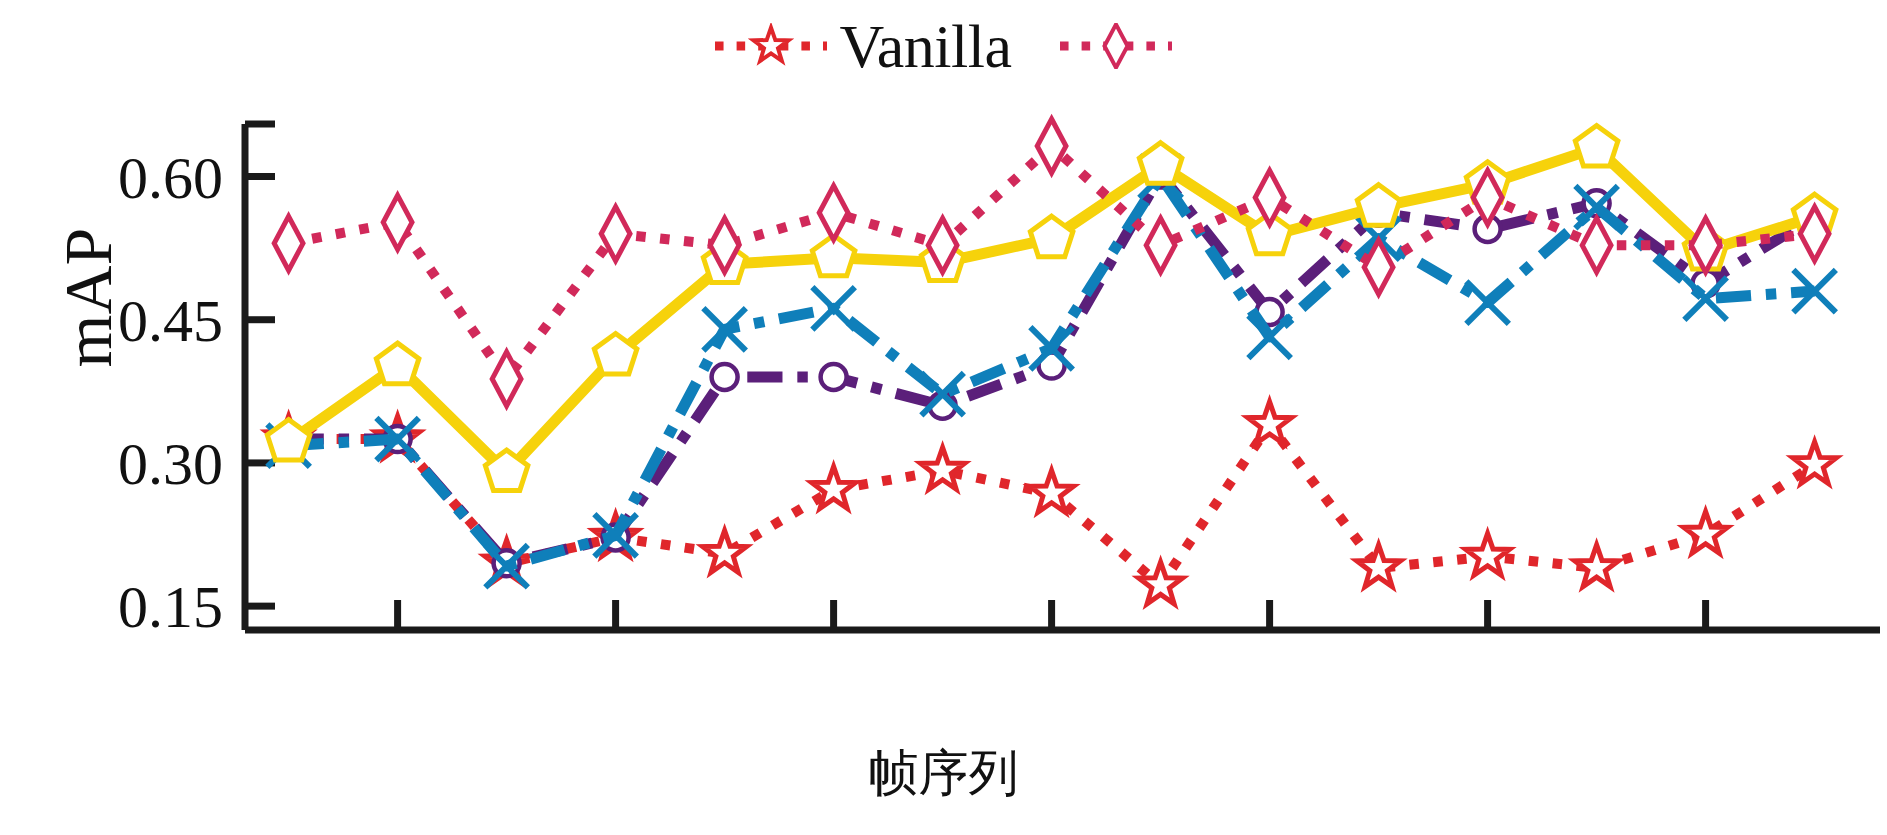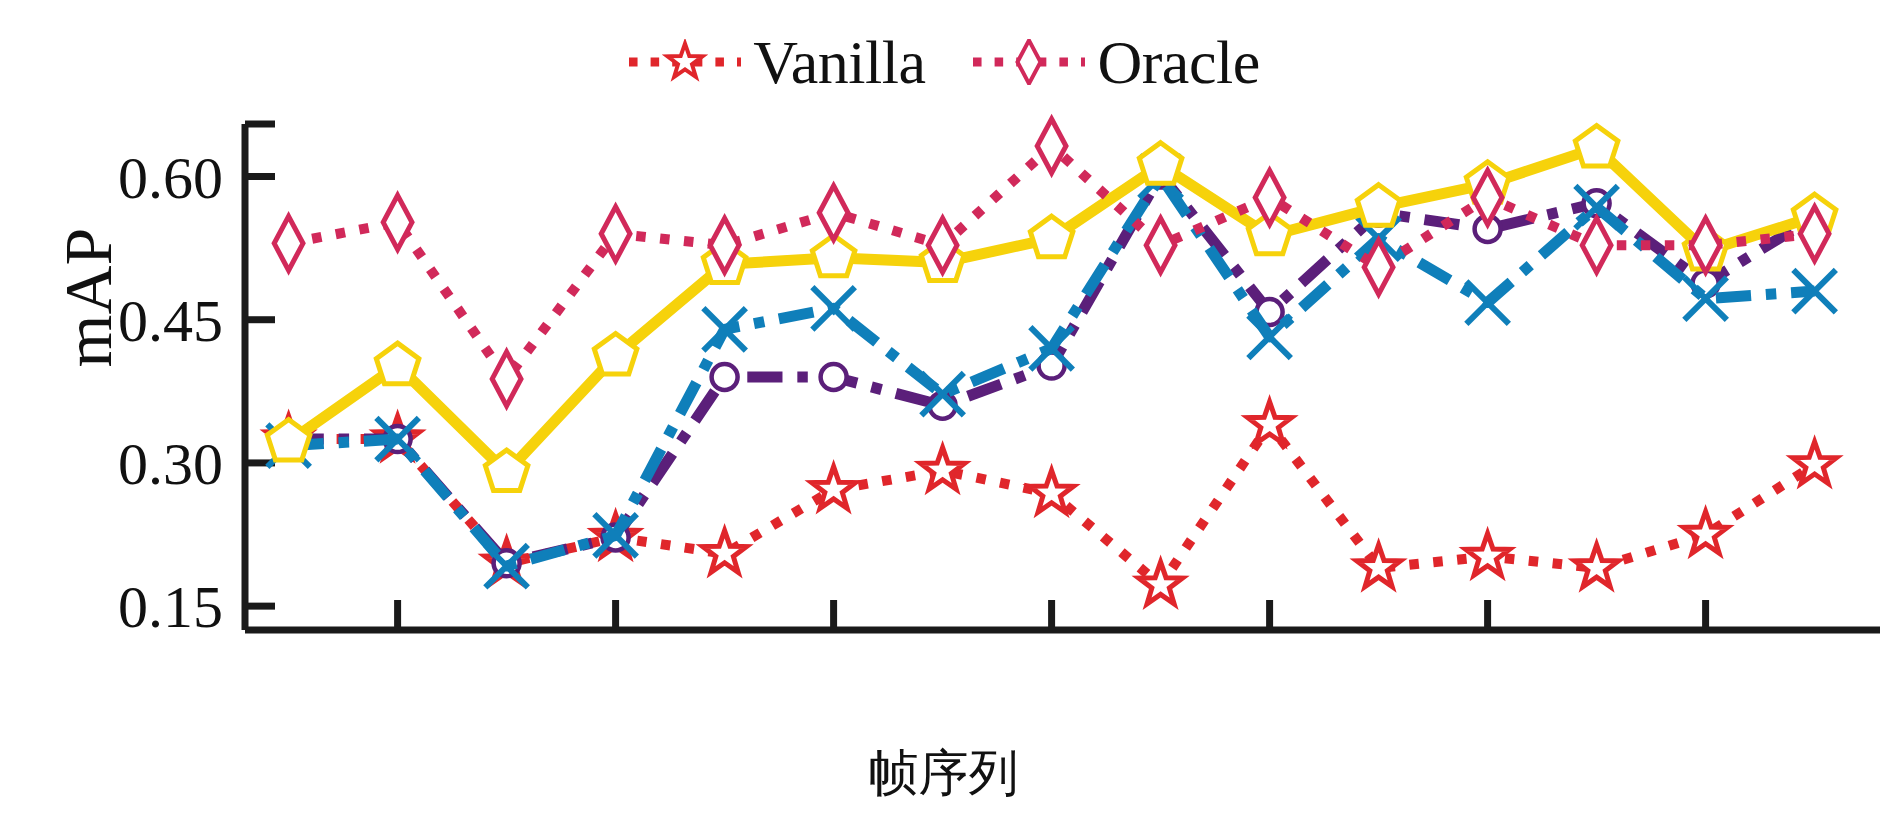--- a/index.html
+++ b/index.html
@@ -1,21 +1,21 @@
 <!DOCTYPE html>
 <html><head>
 <meta charset="utf-8">
 <style>
   html,body{margin:0;padding:0;background:#ffffff;}
   body{width:1887px;height:835px;font-family:"Liberation Serif",serif;overflow:hidden;}
   #root{position:relative;width:1887px;height:835px;background:#fff;}
 
   
   #legend{
-    position:absolute;left:0;top:16px;width:1887px;height:92px;
+    position:absolute;left:0;top:0;width:1887px;height:92px;
     display:flex;align-items:center;justify-content:center;gap:46px;
   }
   .legend-item{display:flex;align-items:center;gap:10px;}
   .legend-sample{width:116px;height:46px;display:block;}
   .legend-label{
     font-family:"Liberation Serif",serif;font-size:62px;line-height:62px;
     color:#111;white-space:nowrap;letter-spacing:-0.5px;
   }
 
   
@@ -49,21 +49,20 @@
           <line x1="2" y1="23" x2="114" y2="23" stroke="#e0262b" stroke-width="9" stroke-linecap="butt" stroke-dasharray="8.549999999999999,13.049999999999999"></line>
           <path d="M0.00,-18.40L4.33,-5.95L17.50,-5.69L7.00,2.27L10.82,14.89L0.00,7.36L-10.82,14.89L-7.00,2.27L-17.50,-5.69L-4.33,-5.95Z" transform="translate(58,23)" fill="#ffffff" stroke="#e0262b" stroke-width="4" stroke-linejoin="miter"></path>
         </svg>
         <span class="legend-label">Vanilla</span>
       </div>
       <div class="legend-item">
         <svg class="legend-sample" viewBox="0 0 116 46">
           <line x1="2" y1="23" x2="114" y2="23" stroke="#d1295a" stroke-width="9" stroke-linecap="butt" stroke-dasharray="8.549999999999999,13.049999999999999"></line>
           <path d="M0,-21.6L11.52,0L0,21.6L-11.52,0Z" transform="translate(58,23)" fill="#ffffff" stroke="#d1295a" stroke-width="4" stroke-linejoin="miter"></path>
         </svg>
-        <span class="legend-label">Oracle</span>
       </div>
     </div>
 
   <div id="plot-area">
     <svg id="plot-svg" width="1887" height="560" viewBox="0 0 1887 560">
       <g id="axis-group">
           <line x1="245" y1="32" x2="245" y2="538" stroke="#1a1a1a" stroke-width="7"></line>
           <line x1="245" y1="538" x2="1880" y2="538" stroke="#1a1a1a" stroke-width="7"></line>
           <line x1="245" y1="32" x2="275" y2="32" stroke="#1a1a1a" stroke-width="7"></line>
           <line x1="245" y1="514.1320754716982" x2="275" y2="514.1320754716982" stroke="#1a1a1a" stroke-width="7"></line>

